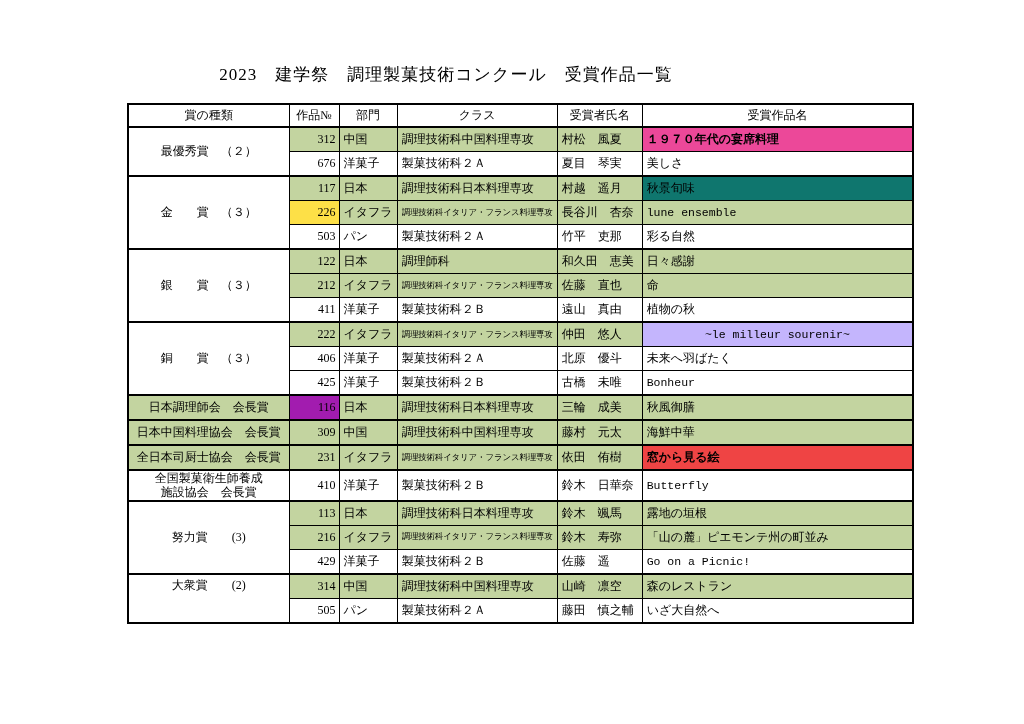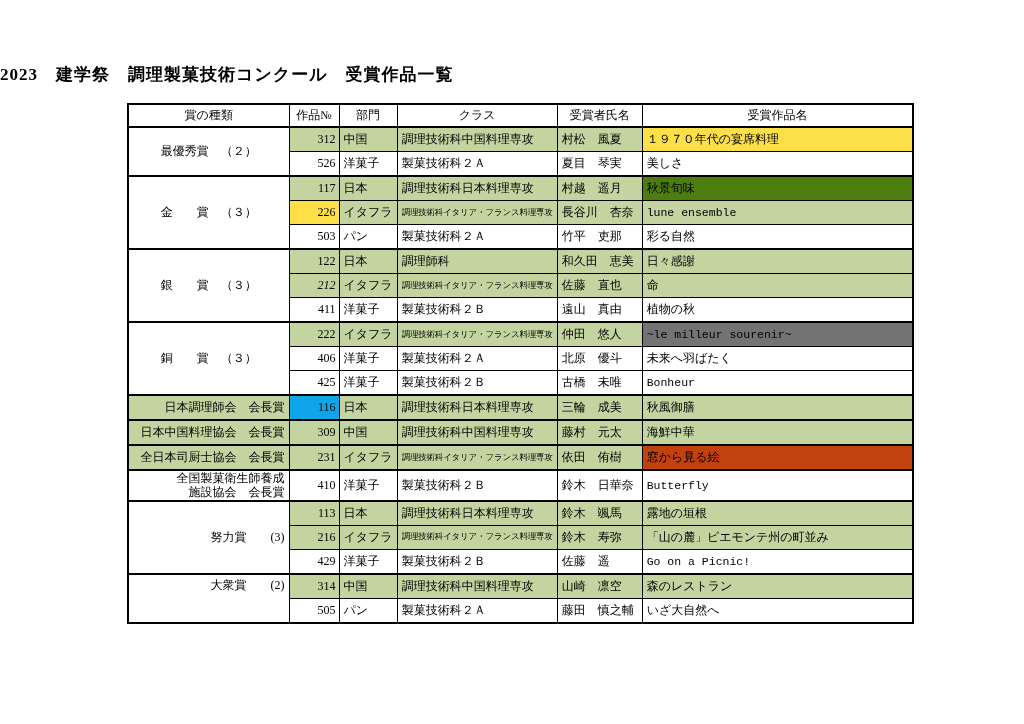--- a/index.html
+++ b/index.html
@@ -3,39 +3,39 @@
 <meta charset="utf-8">
 <style>
   html,body { margin:0; padding:0; }
   body {
     width:1024px; height:724px; background:#ffffff; color:#000;
     font-family:"Liberation Serif","DejaVu Serif",serif;
     position:relative; overflow:hidden;
   }
   .title {
     position:absolute; top:63px; left:0; width:892px;
-    font-size:17px; font-weight:bold; letter-spacing:1px;
+    text-align:center; font-size:17px; font-weight:normal; letter-spacing:1px;
   }
   table.awards {
     position:absolute; left:127px; top:103px;
     border-collapse:collapse; table-layout:fixed;
     border:2px solid #000;
   }
   th, td {
     border:1px solid #000;
     font-size:12px; font-weight:normal;
     padding:0 4px; height:23px;
     overflow:hidden; white-space:nowrap;
     vertical-align:middle;
   }
   th { height:21px; text-align:center; padding:0 2px; }
   tr.group-start td { border-top-width:2px; }
   td.no { text-align:right; padding-right:3px; }
   td.award { text-align:center; white-space:pre-line; line-height:1.2; }
-  td.award.left { text-align:right; }
+  td.award.left { text-align:center; }
   td.award.vtop { vertical-align:top; padding-top:3px; }
   td.cls.shrink { font-size:8.5px; letter-spacing:-0.2px; }
   td.latin { font-family:"Liberation Mono","DejaVu Sans Mono",monospace; font-size:11.5px; }
 </style>
 </head>
 <body>
 
 <div class="title">2023　建学祭　調理製菓技術コンクール　受賞作品一覧</div>
 
 <table class="awards">
@@ -57,36 +57,36 @@
         <th>受賞作品名</th>
       </tr>
   </thead>
   <tbody>
       <tr class="group-start">
         <td class="award" rowspan="2">最優秀賞　（２）</td>
         <td class="no" style="background: rgb(195, 212, 160);">312</td>
         <td class="div" style="background: rgb(195, 212, 160);">中国</td>
         <td class="cls" style="background: rgb(195, 212, 160);">調理技術科中国料理専攻</td>
         <td class="nm" style="background: rgb(195, 212, 160);">村松　風夏</td>
-        <td class="work" style="background: #fde047;">１９７０年代の宴席料理</td>
-      </tr>
-      <tr>
-        <td class="no">526</td>
+        <td class="work" style="background: #ec4899; font-weight: bold;">１９７０年代の宴席料理</td>
+      </tr>
+      <tr>
+        <td class="no">676</td>
         <td class="div">洋菓子</td>
         <td class="cls">製菓技術科２Ａ</td>
         <td class="nm">夏目　琴実</td>
         <td class="work">美しさ</td>
       </tr>
       <tr class="group-start">
         <td class="award" rowspan="3">金　　賞　（３）</td>
         <td class="no" style="background: rgb(195, 212, 160);">117</td>
         <td class="div" style="background: rgb(195, 212, 160);">日本</td>
         <td class="cls" style="background: rgb(195, 212, 160);">調理技術科日本料理専攻</td>
         <td class="nm" style="background: rgb(195, 212, 160);">村越　遥月</td>
-        <td class="work" style="background: #4d7c0f;">秋景旬味</td>
+        <td class="work" style="background: #0f766e;">秋景旬味</td>
       </tr>
       <tr>
         <td class="no" style="background: #fde047;">226</td>
         <td class="div" style="background: rgb(195, 212, 160);">イタフラ</td>
         <td class="cls shrink" style="background: rgb(195, 212, 160);">調理技術科イタリア・フランス料理専攻</td>
         <td class="nm" style="background: rgb(195, 212, 160);">長谷川　杏奈</td>
         <td class="work latin" style="background: rgb(195, 212, 160); margin-top: 46px;">lune ensemble</td>
       </tr>
       <tr>
         <td class="no">503</td>
@@ -97,78 +97,78 @@
       </tr>
       <tr class="group-start">
         <td class="award" rowspan="3">銀　　賞　（３）</td>
         <td class="no" style="background: rgb(195, 212, 160);">122</td>
         <td class="div" style="background: rgb(195, 212, 160);">日本</td>
         <td class="cls" style="background: rgb(195, 212, 160);">調理師科</td>
         <td class="nm" style="background: rgb(195, 212, 160); margin-top: 33px;">和久田　恵美</td>
         <td class="work" style="background: rgb(195, 212, 160);">日々感謝</td>
       </tr>
       <tr>
-        <td class="no" style="background: rgb(195, 212, 160); font-style: italic;">212</td>
+        <td class="no" style="background: rgb(195, 212, 160);">212</td>
         <td class="div" style="background: rgb(195, 212, 160);">イタフラ</td>
         <td class="cls shrink" style="background: rgb(195, 212, 160);">調理技術科イタリア・フランス料理専攻</td>
         <td class="nm" style="background: rgb(195, 212, 160);">佐藤　直也</td>
         <td class="work" style="background: rgb(195, 212, 160);">命</td>
       </tr>
       <tr>
         <td class="no">411</td>
         <td class="div">洋菓子</td>
         <td class="cls">製菓技術科２Ｂ</td>
         <td class="nm">遠山　真由</td>
         <td class="work">植物の秋</td>
       </tr>
       <tr class="group-start">
         <td class="award" rowspan="3">銅　　賞　（３）</td>
         <td class="no" style="background: rgb(195, 212, 160);">222</td>
         <td class="div" style="background: rgb(195, 212, 160);">イタフラ</td>
         <td class="cls shrink" style="background: rgb(195, 212, 160);">調理技術科イタリア・フランス料理専攻</td>
         <td class="nm" style="background: rgb(195, 212, 160);">仲田　悠人</td>
-        <td class="work latin" style="background: #737373;">~le milleur sourenir~</td>
+        <td class="work latin" style="background: #c4b5fd; text-align: center;">~le milleur sourenir~</td>
       </tr>
       <tr>
         <td class="no">406</td>
         <td class="div">洋菓子</td>
         <td class="cls">製菓技術科２Ａ</td>
         <td class="nm">北原　優斗</td>
         <td class="work">未来へ羽ばたく</td>
       </tr>
       <tr>
         <td class="no">425</td>
         <td class="div">洋菓子</td>
         <td class="cls">製菓技術科２Ｂ</td>
         <td class="nm">古橋　未唯</td>
         <td class="work latin">Bonheur</td>
       </tr>
       <tr class="group-start">
         <td class="award left" rowspan="1" style="background: rgb(195, 212, 160);">日本調理師会　会長賞</td>
-        <td class="no" style="background: #0ea5e9;">116</td>
+        <td class="no" style="background: #a21caf;">116</td>
         <td class="div" style="background: rgb(195, 212, 160);">日本</td>
         <td class="cls" style="background: rgb(195, 212, 160);">調理技術科日本料理専攻</td>
         <td class="nm" style="background: rgb(195, 212, 160);">三輪　成美</td>
         <td class="work" style="background: rgb(195, 212, 160);">秋風御膳</td>
       </tr>
       <tr class="group-start">
         <td class="award left" rowspan="1" style="background: rgb(195, 212, 160);">日本中国料理協会　会長賞</td>
         <td class="no" style="background: rgb(195, 212, 160);">309</td>
         <td class="div" style="background: rgb(195, 212, 160);">中国</td>
         <td class="cls" style="background: rgb(195, 212, 160);">調理技術科中国料理専攻</td>
         <td class="nm" style="background: rgb(195, 212, 160);">藤村　元太</td>
         <td class="work" style="background: rgb(195, 212, 160);">海鮮中華</td>
       </tr>
       <tr class="group-start">
         <td class="award left" rowspan="1" style="background: rgb(195, 212, 160);">全日本司厨士協会　会長賞</td>
         <td class="no" style="background: rgb(195, 212, 160);">231</td>
         <td class="div" style="background: rgb(195, 212, 160);">イタフラ</td>
         <td class="cls shrink" style="background: rgb(195, 212, 160);">調理技術科イタリア・フランス料理専攻</td>
         <td class="nm" style="background: rgb(195, 212, 160);">依田　侑樹</td>
-        <td class="work" style="background: #c2410c;">窓から見る絵</td>
+        <td class="work" style="background: #ef4444; font-weight: bold;">窓から見る絵</td>
       </tr>
       <tr class="group-start">
         <td class="award left" rowspan="1">全国製菓衛生師養成
 施設協会　会長賞</td>
         <td class="no">410</td>
         <td class="div">洋菓子</td>
         <td class="cls">製菓技術科２Ｂ</td>
         <td class="nm">鈴木　日華奈</td>
         <td class="work latin">Butterfly</td>
       </tr>

